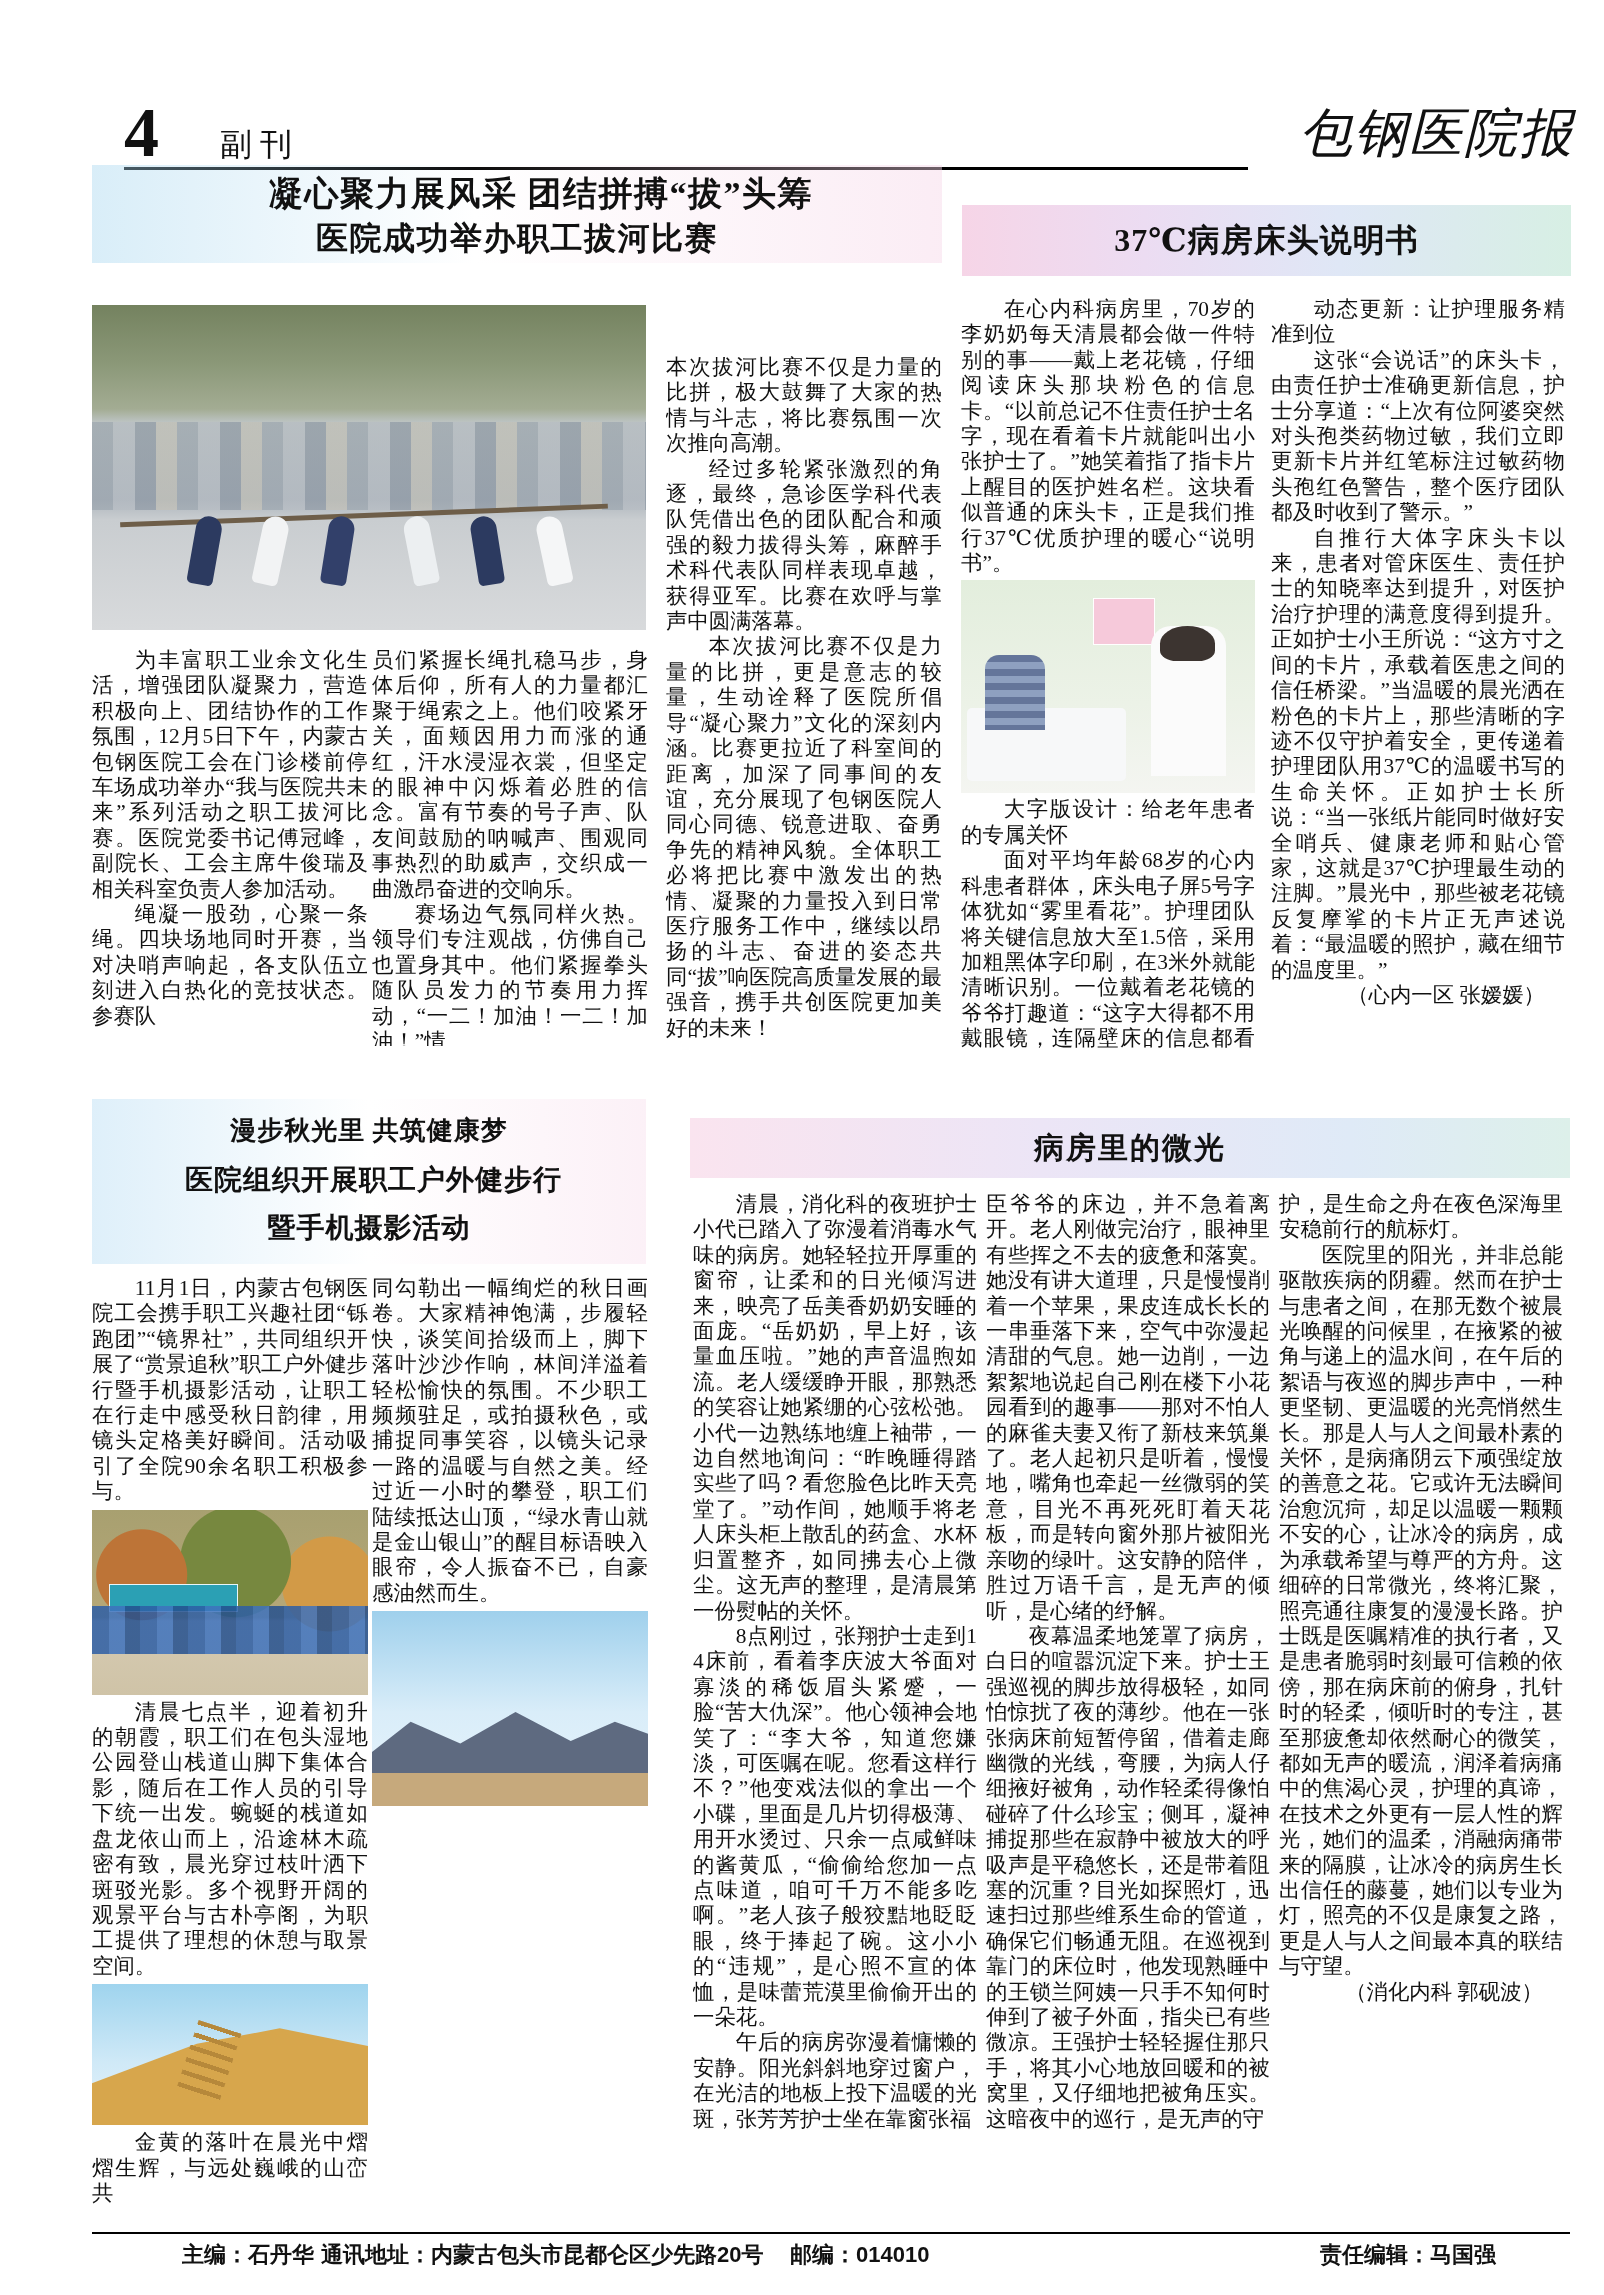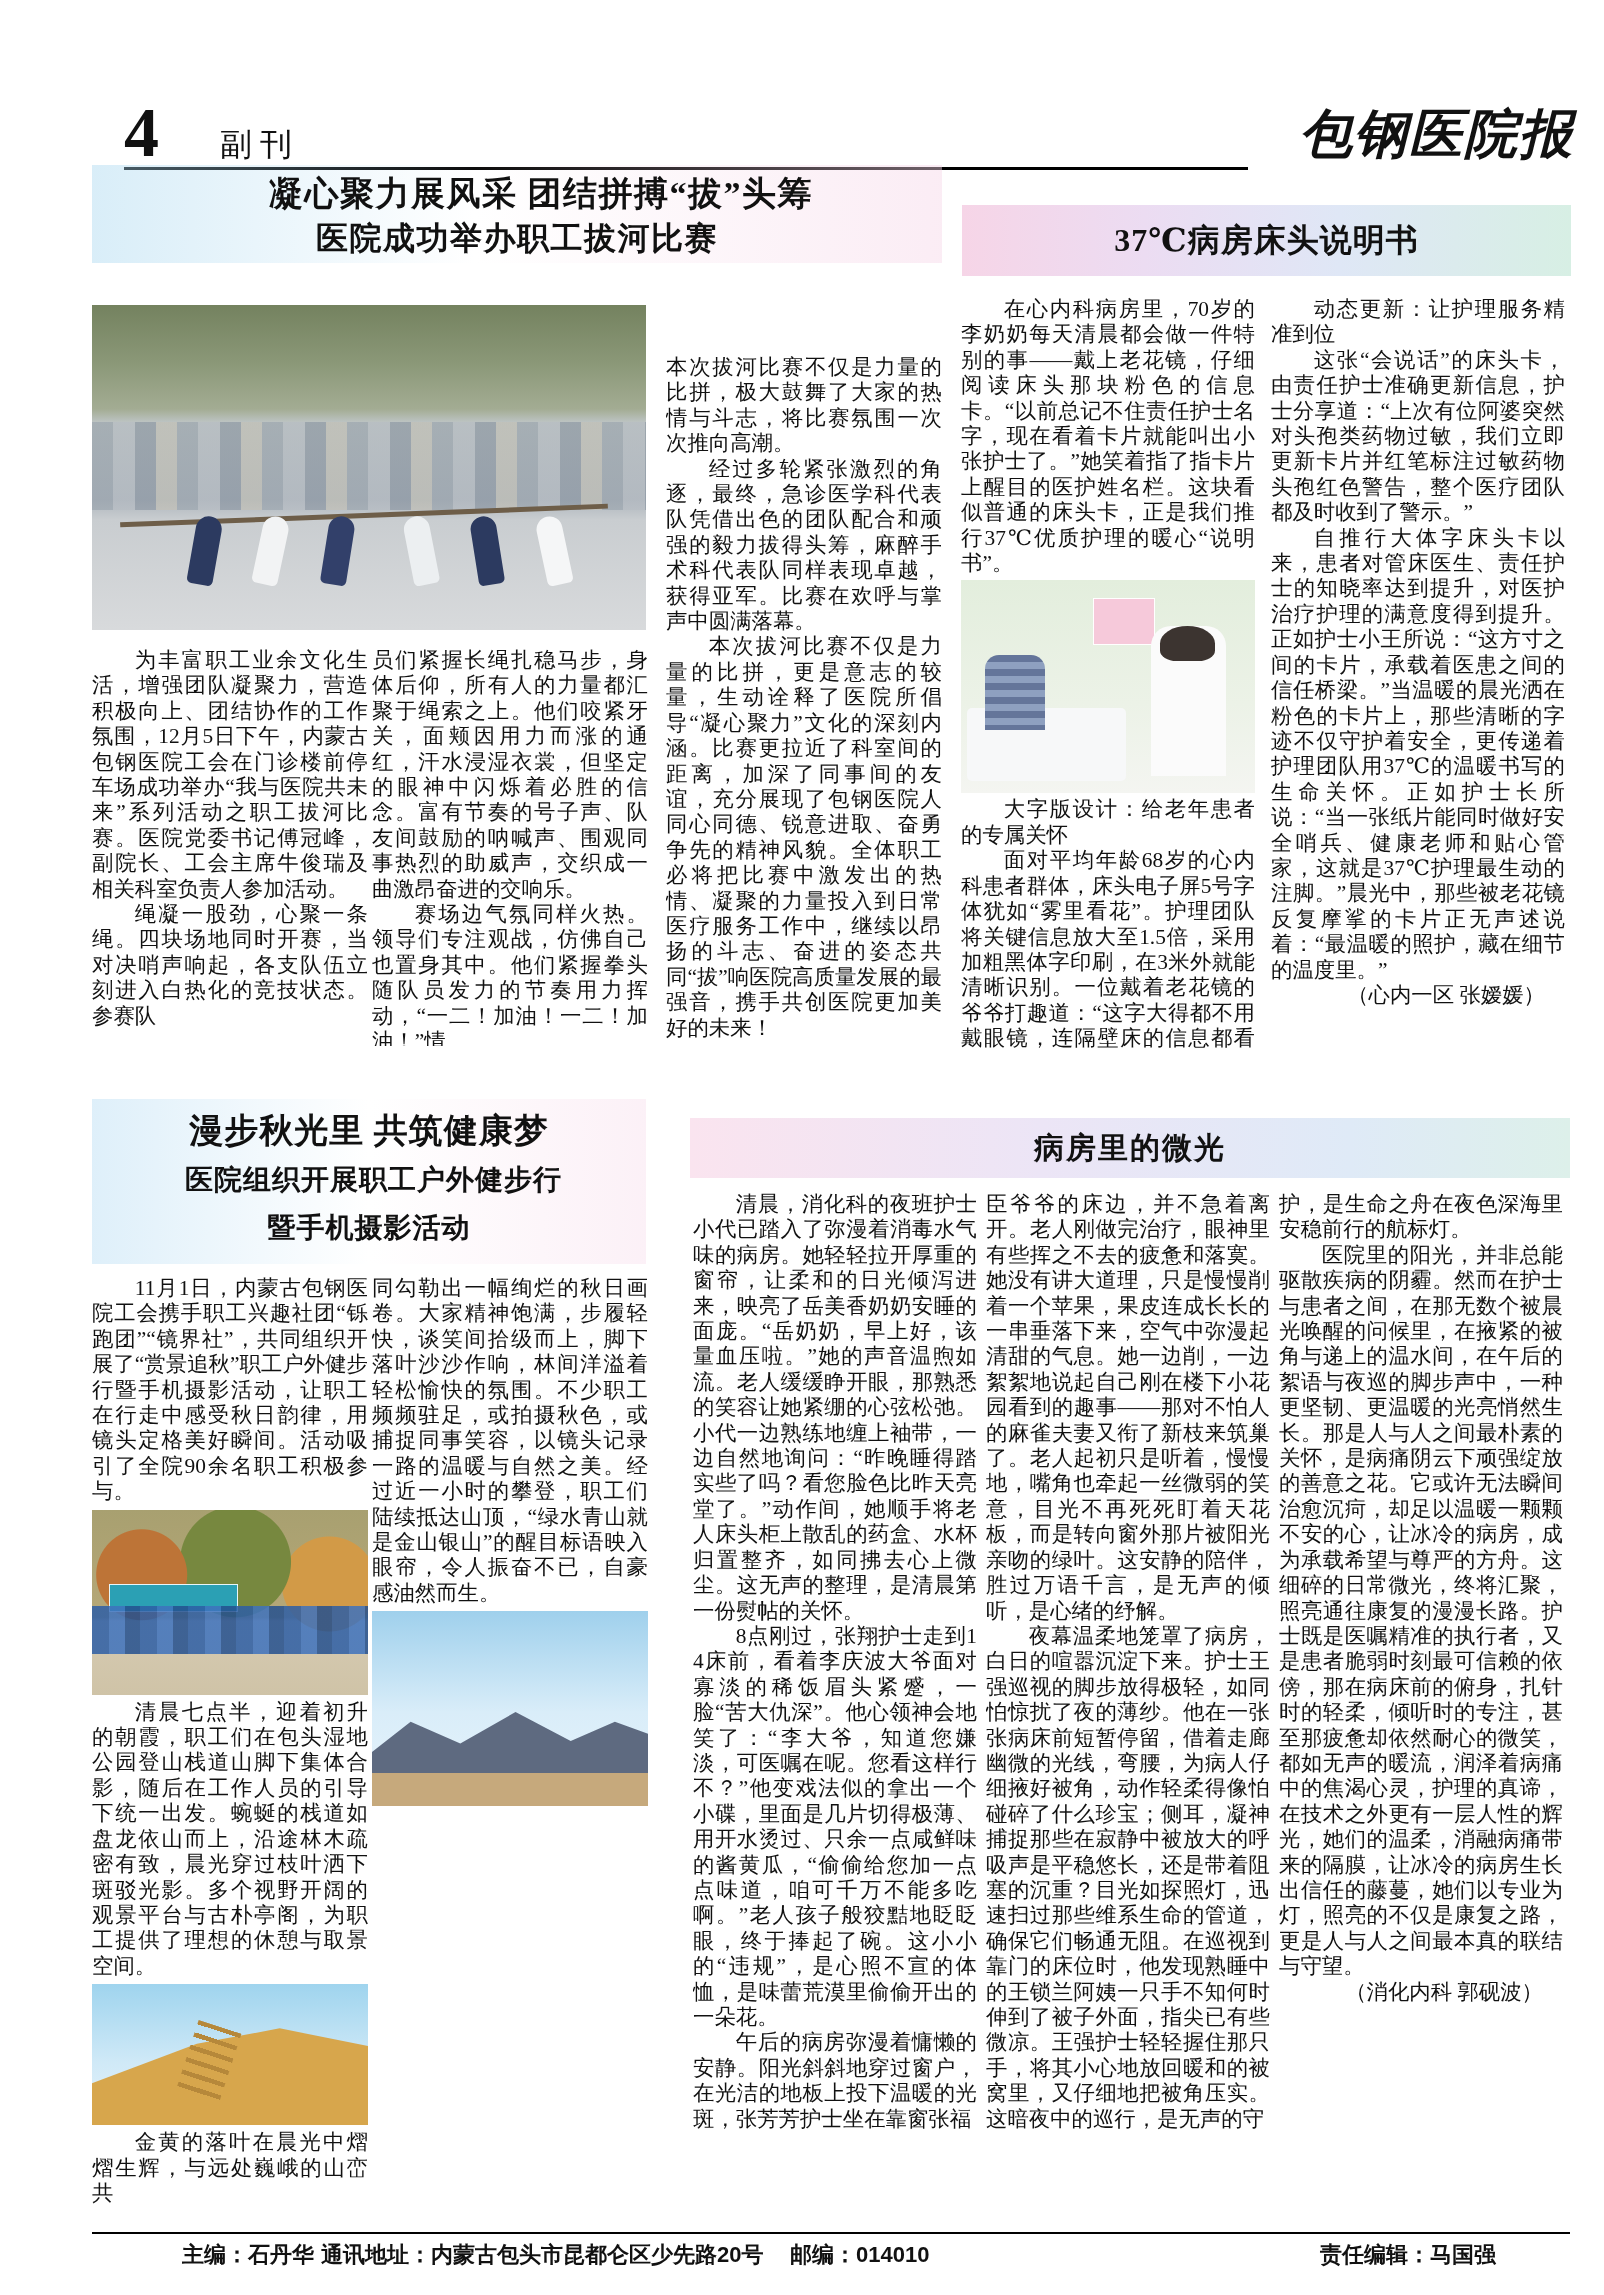--- a/index.html
+++ b/index.html
@@ -10,21 +10,21 @@
     font-family:"Liberation Serif","DejaVu Serif",serif;
     color:#111;
     overflow:hidden;
   }
   .abs{position:absolute;}
   
   #page-num{left:124px;top:98px;font-size:70px;font-weight:bold;line-height:1;}
   #section-label{left:220px;top:128px;font-size:32px;letter-spacing:8px;line-height:1;}
   #header-rule{left:124px;top:167px;width:1124px;height:2.5px;background:#000;}
   #masthead{left:1251px;top:103px;width:323px;text-align:right;
-    font-size:53px;font-weight:bold;font-style:italic;letter-spacing:2px;line-height:1.15;
+    font-size:53px;font-weight:normal;font-style:italic;letter-spacing:2px;line-height:1.15;
     font-family:"DejaVu Serif","Liberation Serif",serif;}
   
   .col{overflow:hidden;}
   .col p{margin:0;font-size:21.4px;line-height:25.4px;text-align:justify;text-indent:2em;word-break:break-all;}
   .col p.cont{text-indent:0;}
   .col p.sig{text-align:right;text-indent:0;padding-right:20px;}
   
   #a1-titlewash{left:92px;top:165px;width:850px;height:98px;
     background:linear-gradient(90deg,rgba(170,216,240,.45),rgba(255,255,255,.05) 45%,rgba(246,214,232,.45));}
   #a1-title{left:92px;top:171px;width:850px;text-align:center;font-weight:bold;}
@@ -51,21 +51,21 @@
   #a2-photo{width:294px;height:213px;margin:4px 0;position:relative;background:linear-gradient(180deg,#e3eedd 0%,#ecf2e7 58%,#f4f5f1 100%);}
   #a2-photo .card{left:45%;top:8%;width:60px;height:45px;background:#f6c9da;border:1.5px solid #fff;}
   #a2-photo .bed{left:2%;bottom:6%;width:54%;height:34%;background:#f7f8f9;border-radius:5px;}
   #a2-photo .patient{left:8%;bottom:30%;width:60px;height:75px;background:repeating-linear-gradient(180deg,#64759a 0 7px,#8ea0c0 7px 14px);border-radius:14px 14px 0 0;}
   #a2-photo .nurse{right:10%;bottom:8%;width:75px;height:150px;background:#fbfbfb;border-radius:20px 20px 0 0;}
   #a2-photo .hair{right:13.5%;bottom:62%;width:55px;height:35px;background:#3c3430;border-radius:50% 50% 30% 30%;}
   
   #a3-wash{left:92px;top:1099px;width:554px;height:165px;
     background:linear-gradient(90deg,rgba(173,216,242,.4),rgba(255,255,255,.05) 50%,rgba(247,219,235,.4));}
   #a3-title{left:92px;top:1105px;width:554px;text-align:center;font-weight:bold;}
-  #a3-title .t1{font-size:34px;line-height:51px;letter-spacing:1px;}
+  #a3-title .t1{font-size:26px;line-height:51px;letter-spacing:1px;}
   #a3-title .t2{font-size:28px;line-height:48px;letter-spacing:1px;padding-left:9px;}
   #a3-title .t3{font-size:28px;line-height:48px;letter-spacing:1px;}
   #a3-col1{left:92px;top:1276px;width:276px;height:947px;}
   #a3-col2{left:372px;top:1276px;width:276px;height:947px;}
   #a3-photo-group{width:276px;height:185px;margin:5px 0;position:relative;background:
     radial-gradient(circle at 18% 35%,#bd7437 0 45px,transparent 46px),
     radial-gradient(circle at 52% 28%,#77883f 0 55px,transparent 56px),
     radial-gradient(circle at 86% 40%,#d29a47 0 47px,transparent 48px),
     linear-gradient(180deg,#a8a070 0%,#b6a878 58%,#d6cbb2 60%,#cfc3a7 100%);}
   #a3-photo-group .row{left:0;right:0;top:52%;height:26%;opacity:.85;

